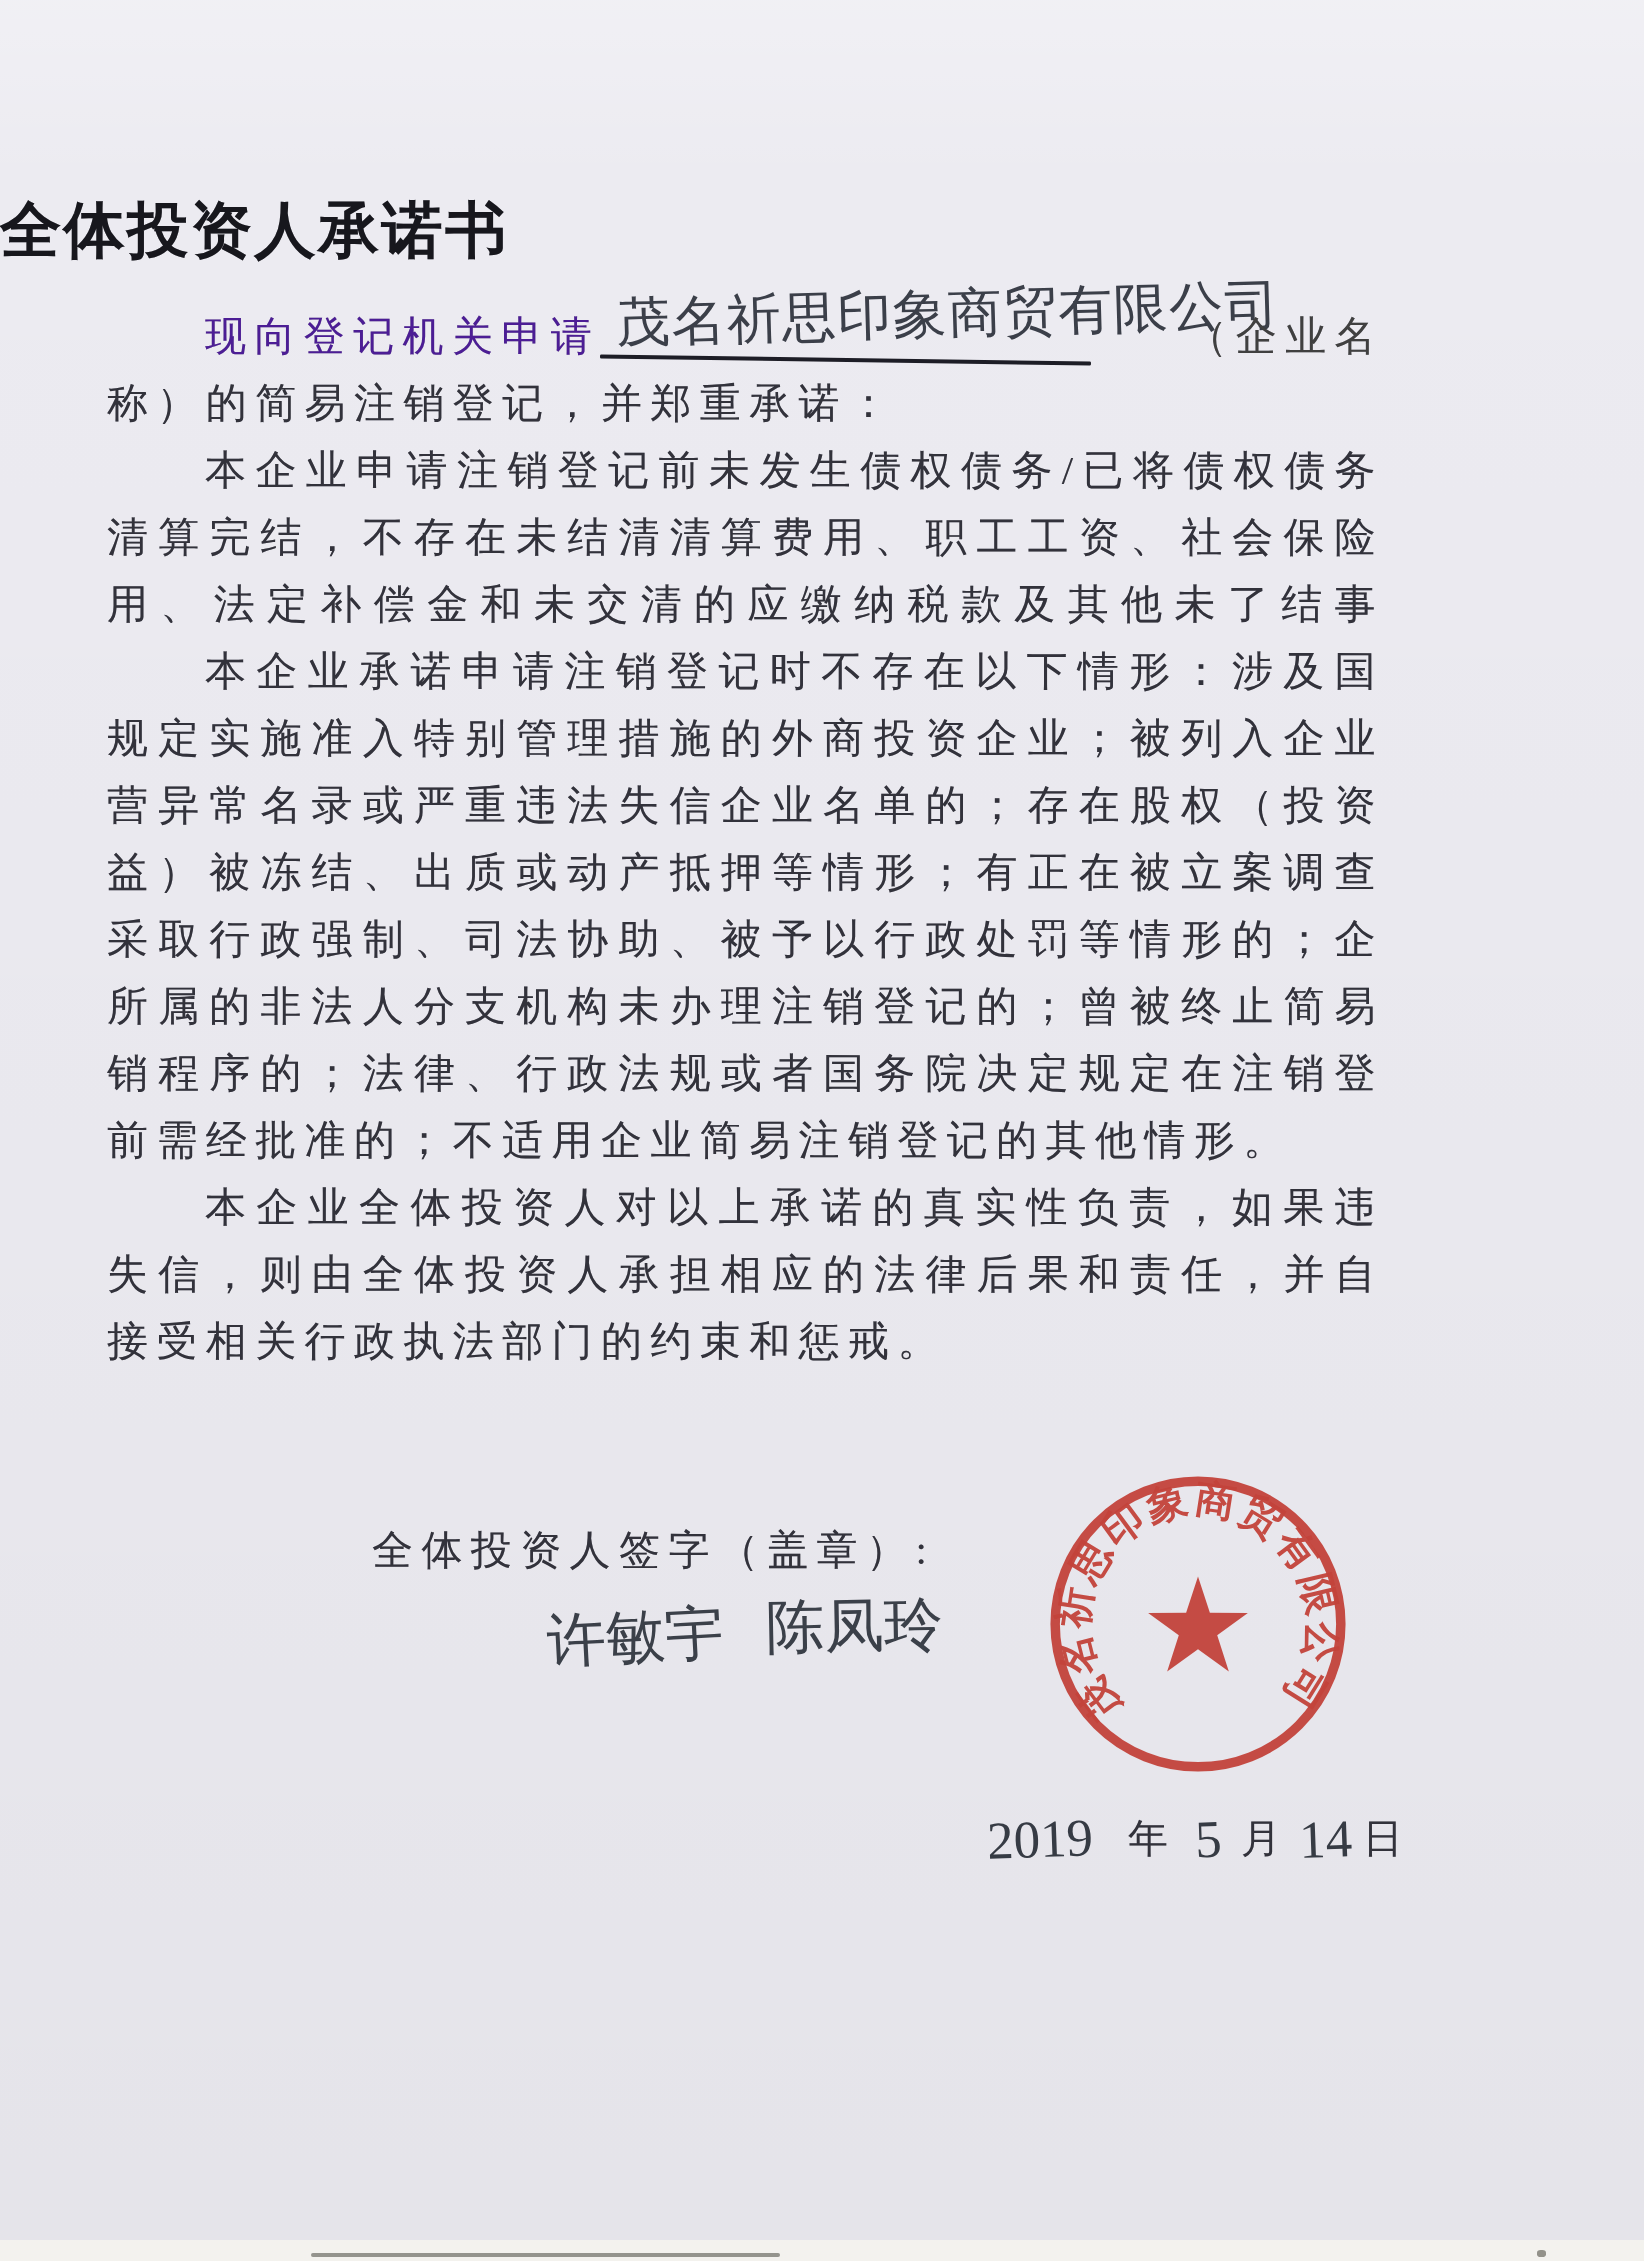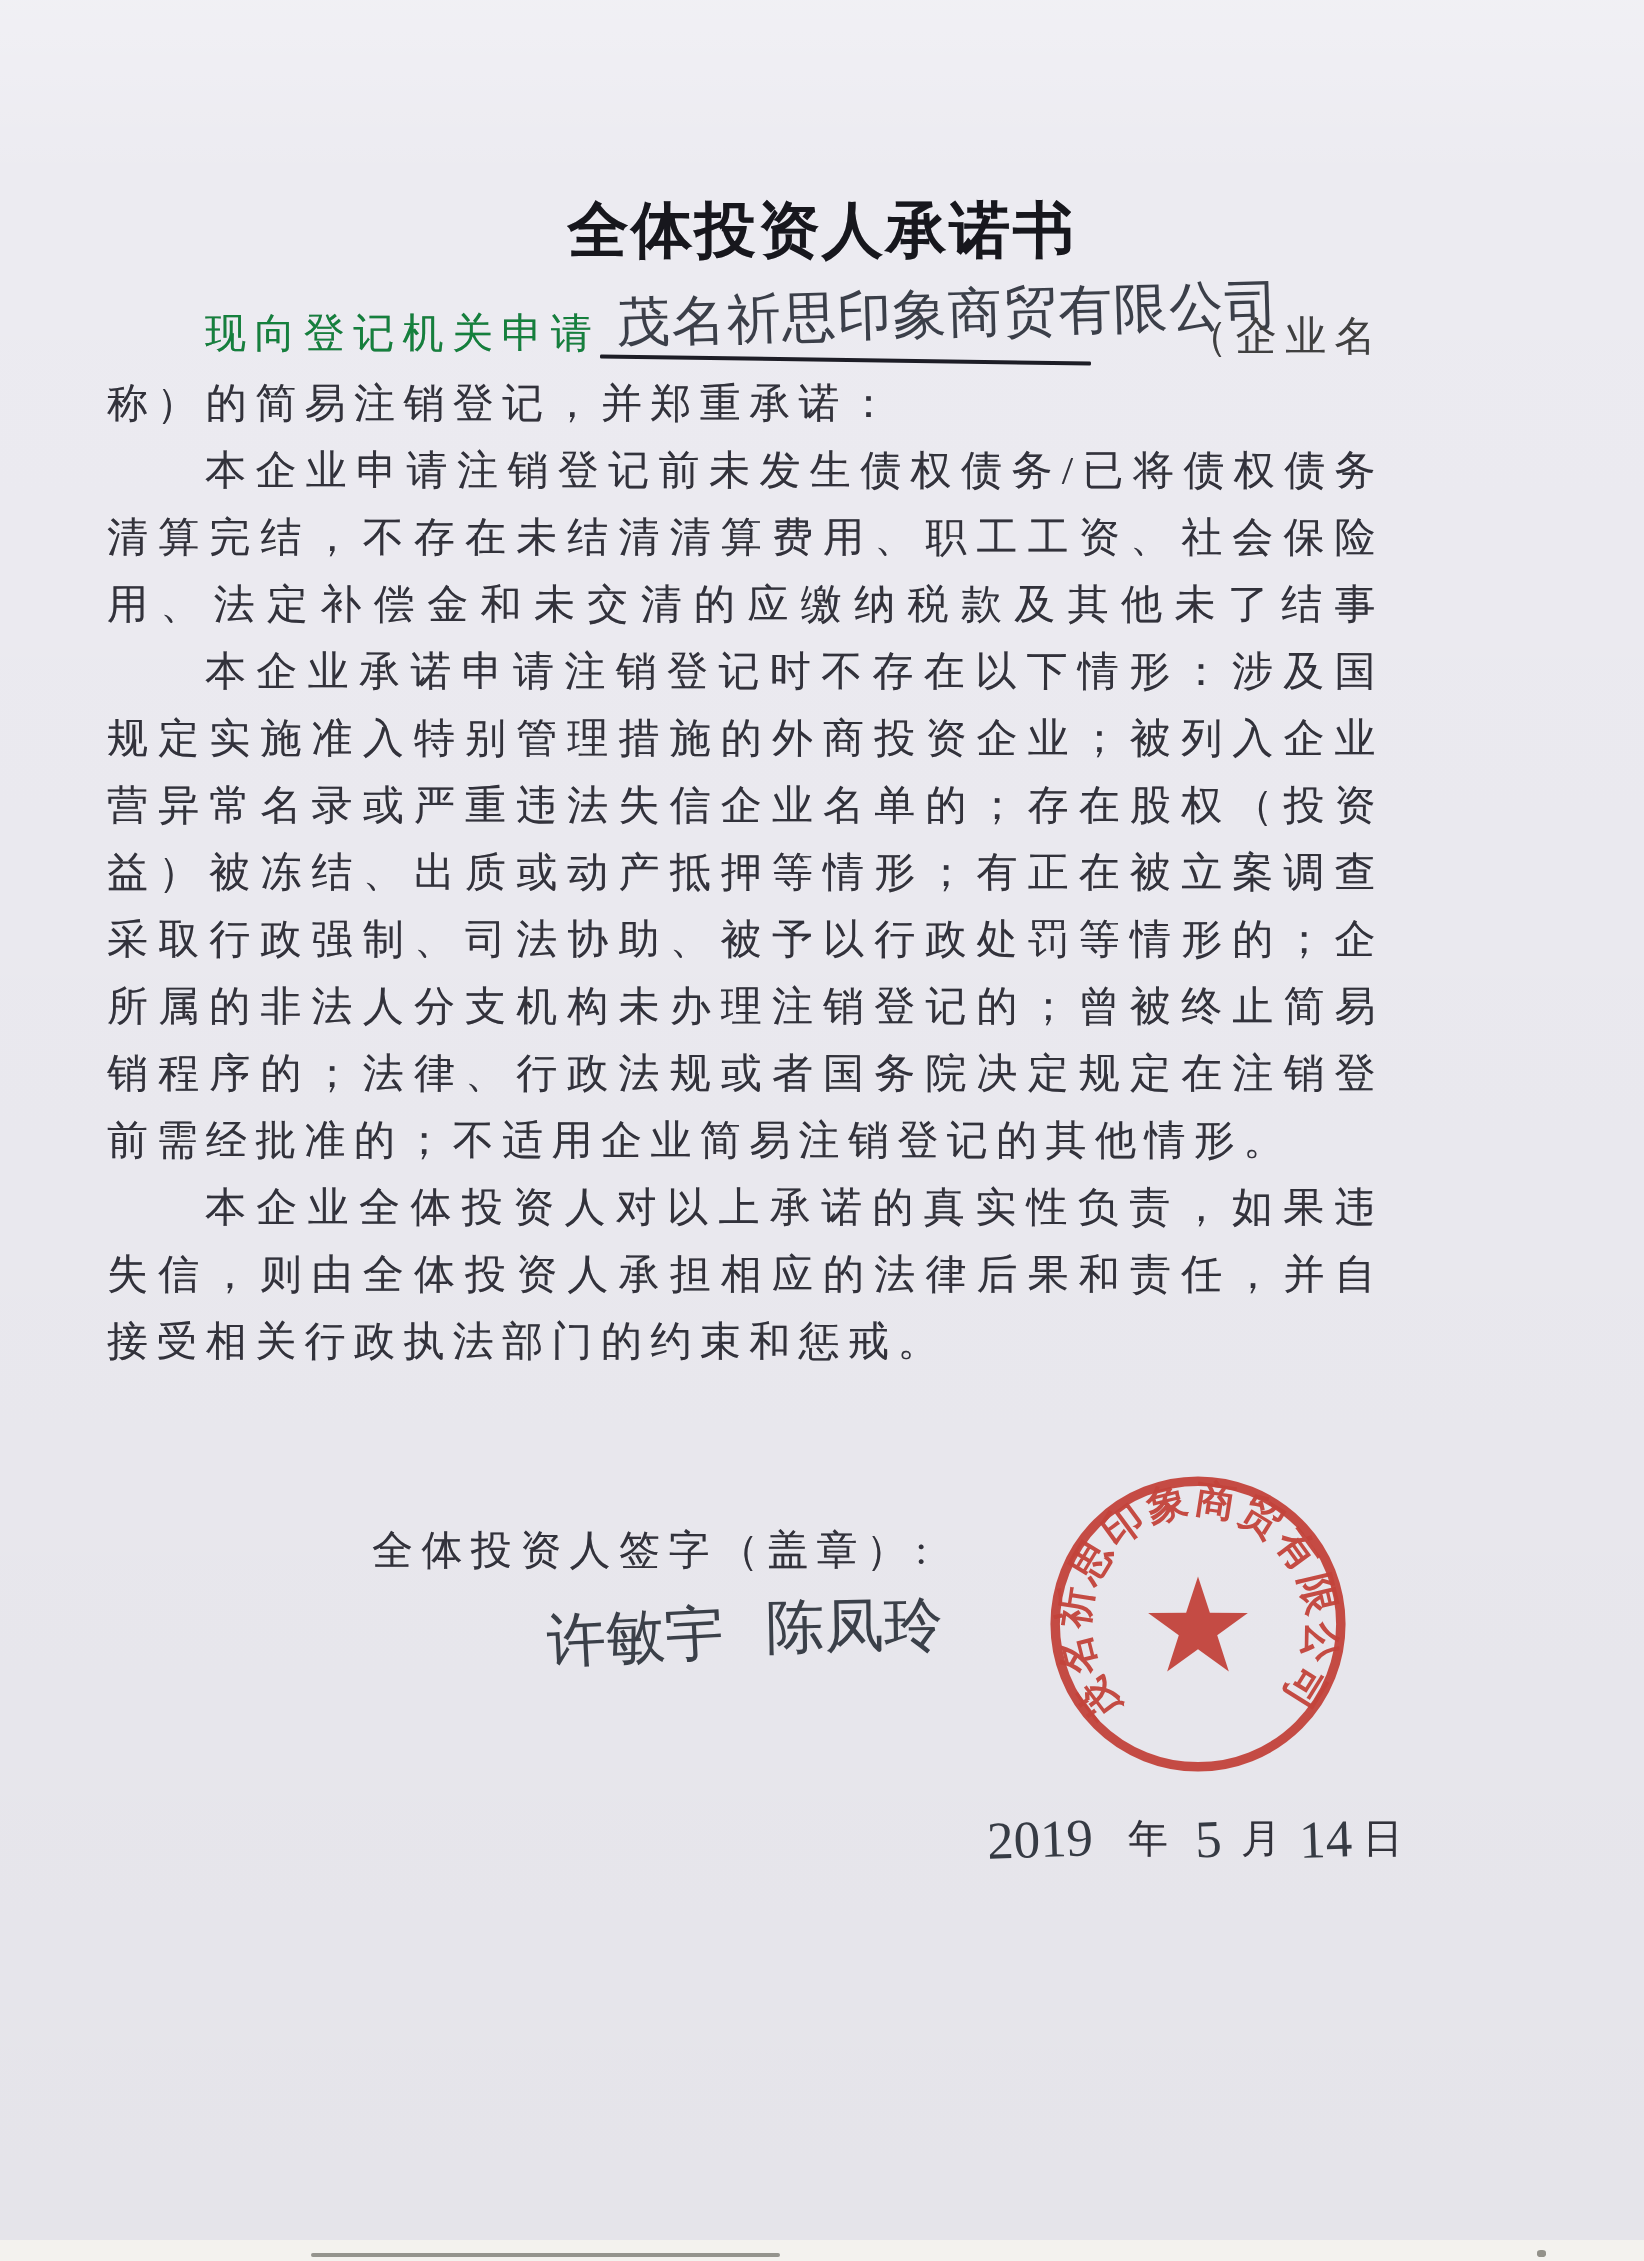--- a/index.html
+++ b/index.html
@@ -11,21 +11,21 @@
     font-family:"Liberation Serif", serif;
   }
   
   .page::before{
     content:"";position:absolute;inset:0;
     background:linear-gradient(180deg, rgba(255,255,255,0.25) 0%, rgba(0,0,0,0.0) 8%, rgba(0,0,0,0.015) 60%, rgba(0,0,0,0.03) 100%);
     pointer-events:none;
   }
   .doc-title{
     position:absolute;left:0;top:190px;width:1644px;
-    text-align:center;
+    text-align:left;
     font-family:"Liberation Sans", sans-serif;
     font-weight:700;
     font-size:61px;letter-spacing:2.6px;
     color:#17171d;
     text-shadow:0 0 0.6px rgba(20,20,30,.4);
   }
   .body-block{
     position:absolute;left:107px;top:303px;width:1277px;
     color:#32323b;
   }
@@ -35,23 +35,22 @@
     font-size:41px;letter-spacing:8.4px;
     white-space:nowrap;
     text-shadow:0 0 0.6px rgba(40,40,55,.35);
   }
   .body-line.j{ text-align:justify; text-align-last:justify; white-space:normal; overflow:hidden; }
   .body-line.indent{ text-indent:98px; }
   
   .intro-line1{ position:relative;height:67px; }
   .intro-prefix{
     position:absolute;left:98px;top:0;height:67px;line-height:67px;
-    font-size:41px;letter-spacing:8.4px;color:#15803d;
+    font-size:41px;letter-spacing:8.4px;color:#4c1d95;
     text-shadow:0 0 0.6px rgba(40,40,55,.35);
-    font-family:Liberation Mono, monospace;
   }
   .intro-suffix{
     position:absolute;right:0;top:0;height:67px;line-height:67px;
     font-size:41px;letter-spacing:8.4px;color:#404040;
     text-shadow:0 0 0.6px rgba(40,40,55,.35);
   }
   .company-underline{
     position:absolute;left:493px;top:55px;width:491px;height:3.9px;
     background:#1d1d26;transform:rotate(0.8deg);
     border-radius:1.3px;

